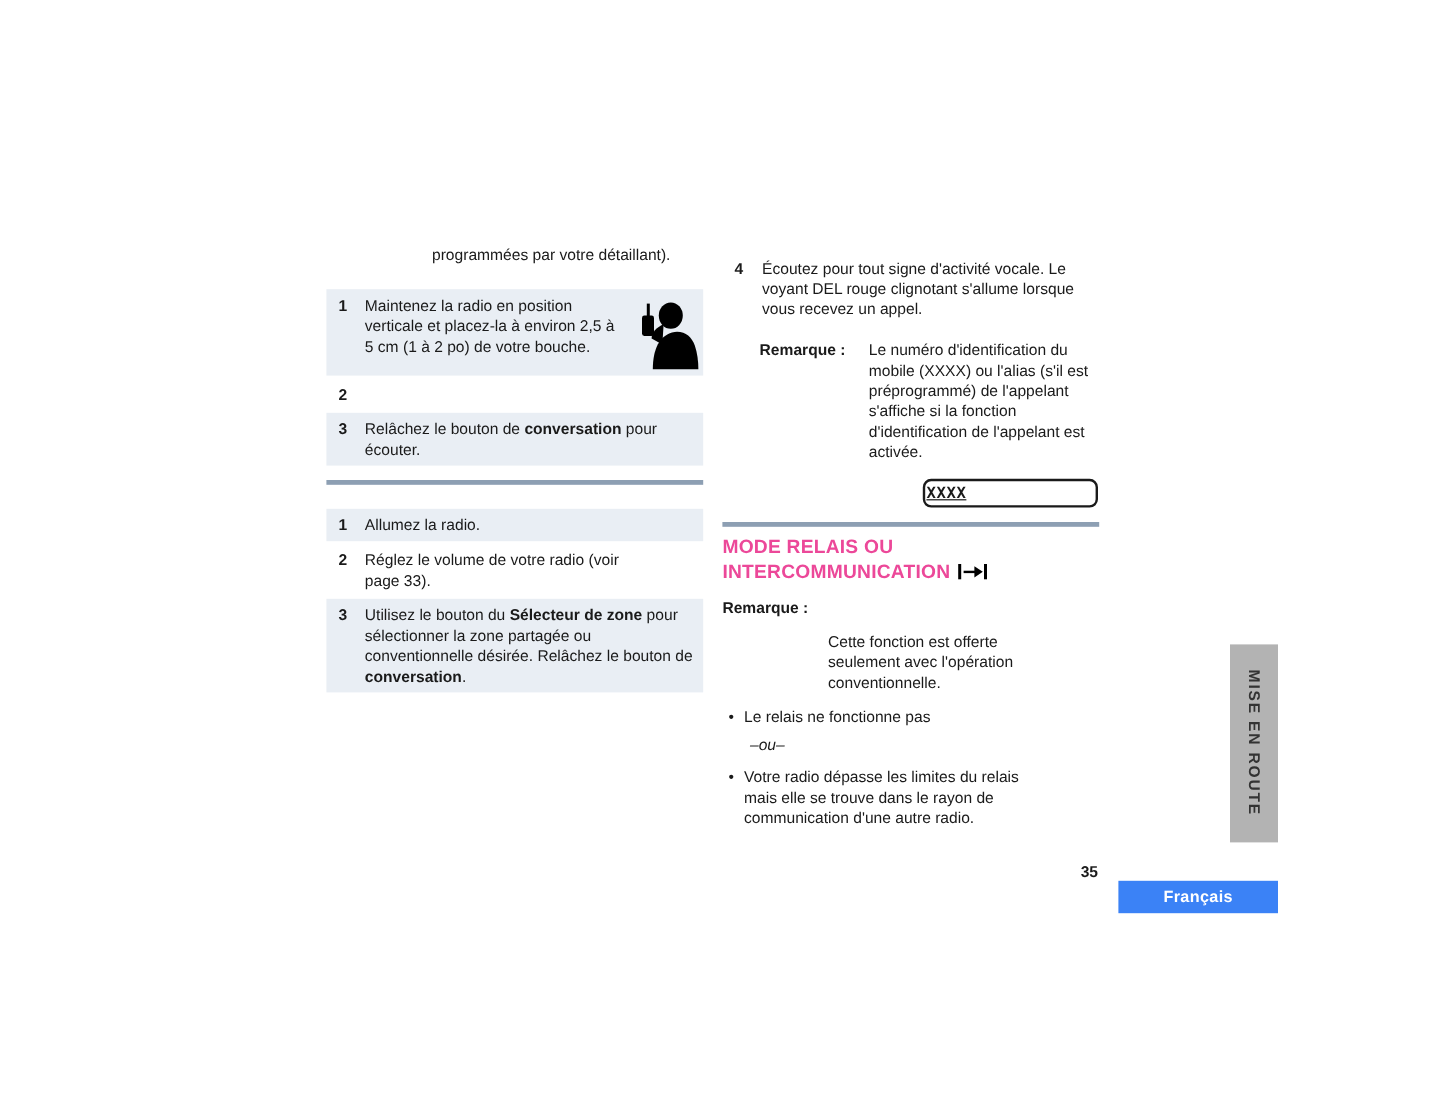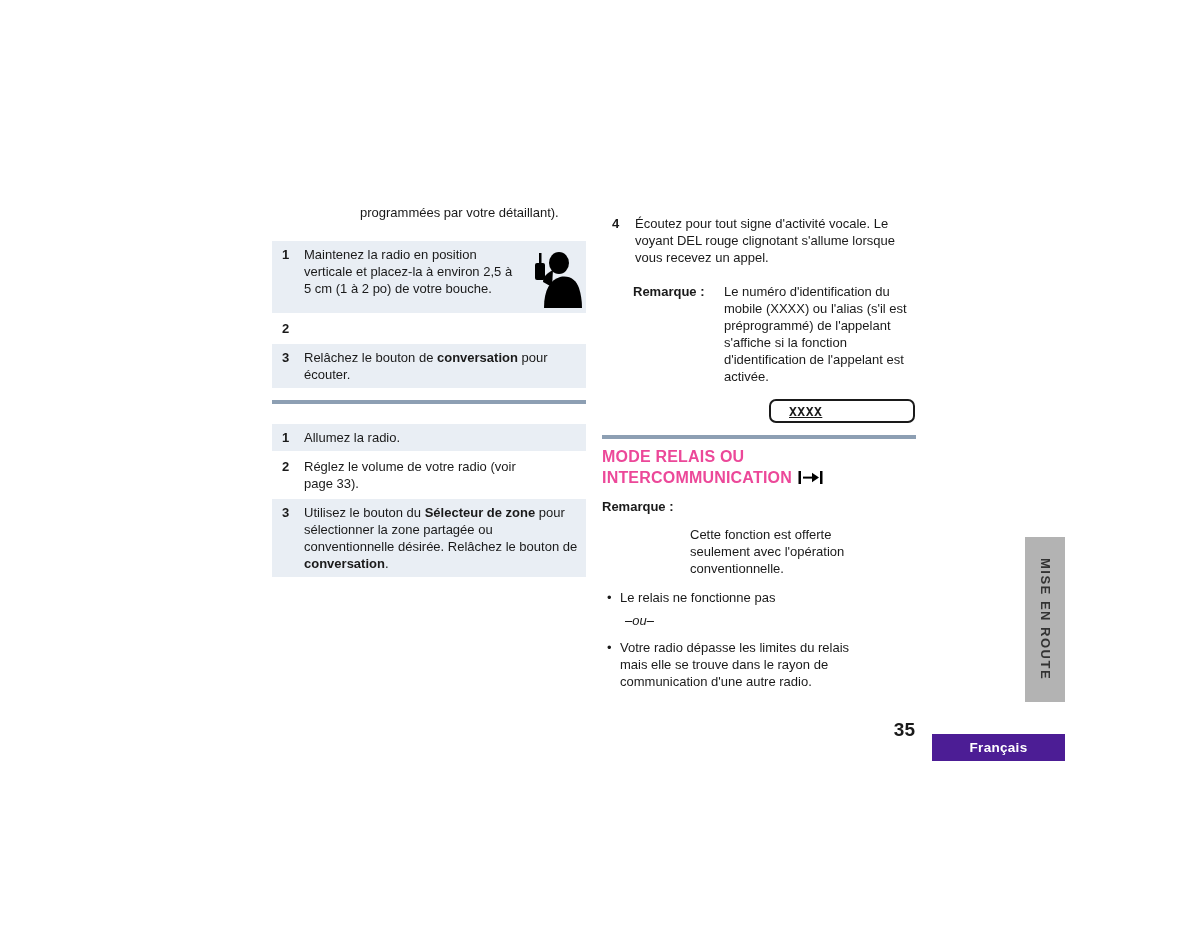--- a/index.html
+++ b/index.html
@@ -38,21 +38,21 @@
   .remark-1 { margin-left:31px; }
   .remark-1 .remark-label { flex:0 0 91px; }
   .remark-1 .remark-body { width:195px; }
   .remark-2 { margin-top:10px; }
   .remark-2 .remark-label { flex:0 0 88px; }
   .remark-2 .remark-body { width:185px;margin-top:28px; }
 
   .display-box {
     margin:14px 0 0 167px; width:146px; height:24px;
     border:2px solid #1a1a1a; border-radius:7px;
-    display:flex; align-items:center; padding-left:18px; background:#fff;
+    display:flex; align-items:center; padding-left:1px; background:#fff;
   }
   .display-text {
     font-family:"DejaVu Sans Mono", monospace;
     font-weight:700; font-size:13px; letter-spacing:.5px;
     text-decoration:underline;
   }
 
   .para { margin-top:10px; }
   .bullets { margin-top:12px; }
   .bullet { display:flex; margin-bottom:6px; }
@@ -64,25 +64,25 @@
     position:absolute; left:1025px; top:537px; width:40px; height:165px;
     background:#b3b3b3; display:flex; align-items:center; justify-content:center;
   }
   .side-tab-label {
     writing-mode:vertical-rl; font-weight:700; font-size:13px;
     letter-spacing:1.5px; color:#333333; white-space:nowrap;
   }
 
   .page-number {
     position:absolute; left:602px; top:719px; width:313px;
-    text-align:right; font-weight:700; font-size:19px;
+    text-align:right; font-weight:700; font-size:13px;
   }
   .lang-box {
     position:absolute; left:932px; top:734px; width:133px; height:27px;
-    background:#4c1d95; color:#ffffff; font-weight:700; font-size:13.5px;
+    background:#3b82f6; color:#ffffff; font-weight:700; font-size:13.5px;
     display:flex; align-items:center; justify-content:center; letter-spacing:.3px;
   }
 </style>
 </head>
 <body>
 
 <div class="col col-left">
 
   <p class="intro">programmées par votre détaillant).</p>
 

